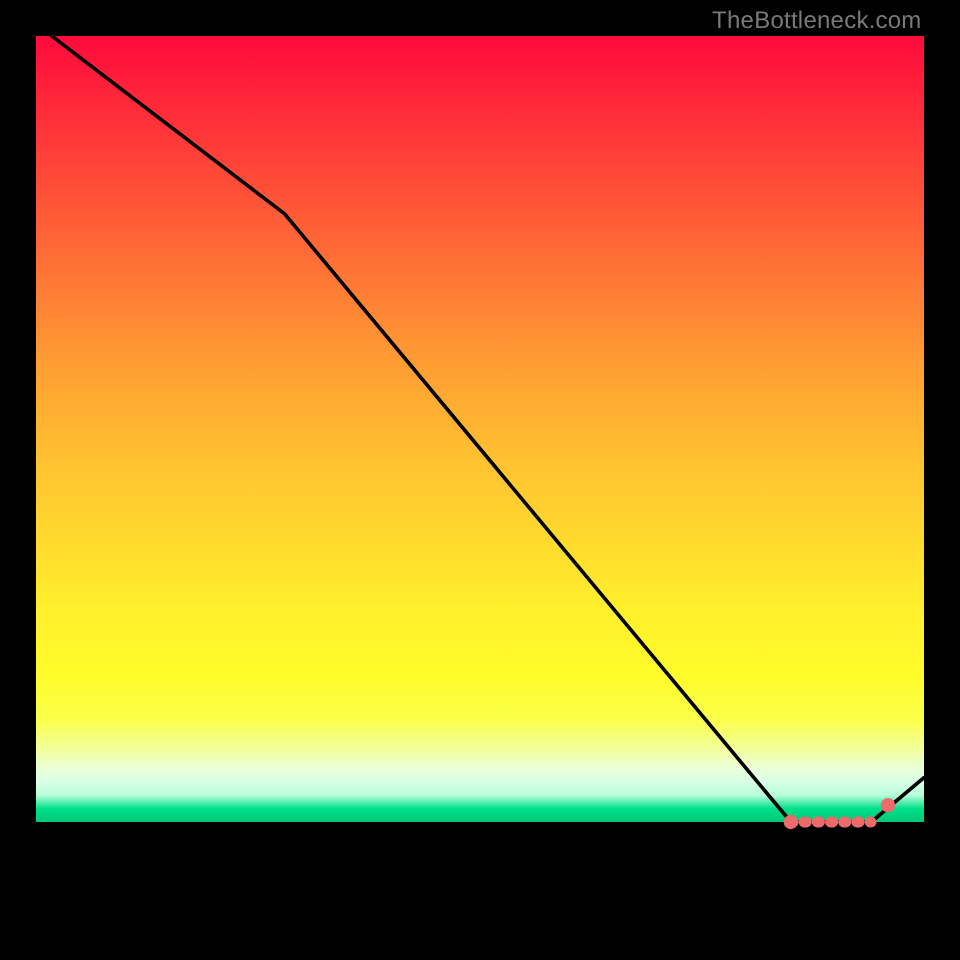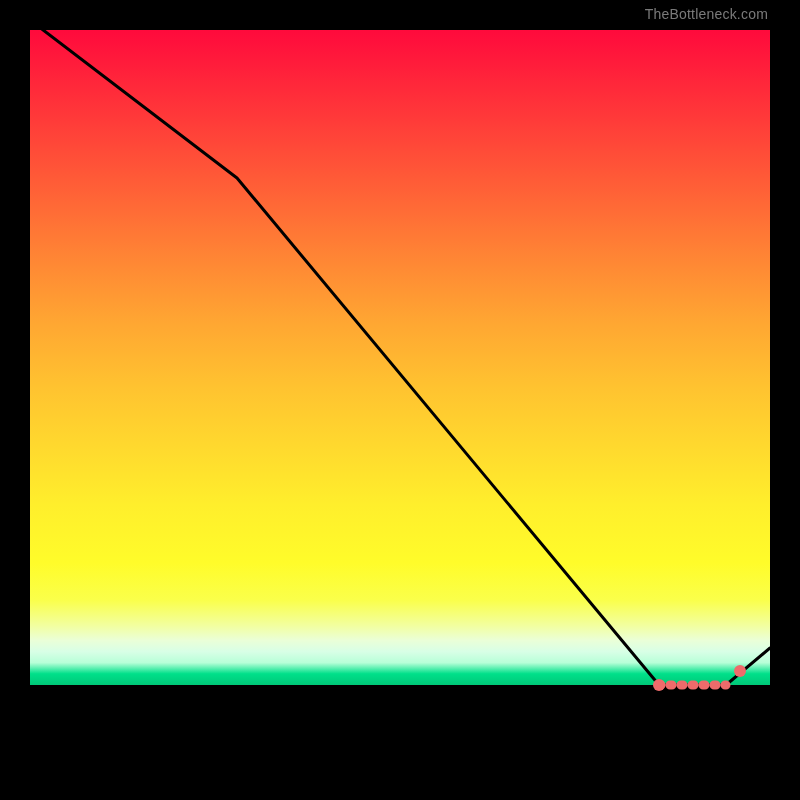--- a/index.html
+++ b/index.html
@@ -60,21 +60,21 @@
   }
   .curve {
     position: absolute;
     inset: 0;
   }
   .watermark {
     position: absolute;
     top: 6px;
     right: 32px;
     color: #7a7a7a;
-    font-size: 14px;
+    font-size: 20px;
     letter-spacing: 0.2px;
     user-select: none;
   }
 </style>
 </head>
 <body>
 
 <div class="stage">
 
   <div class="watermark">TheBottleneck.com</div>

